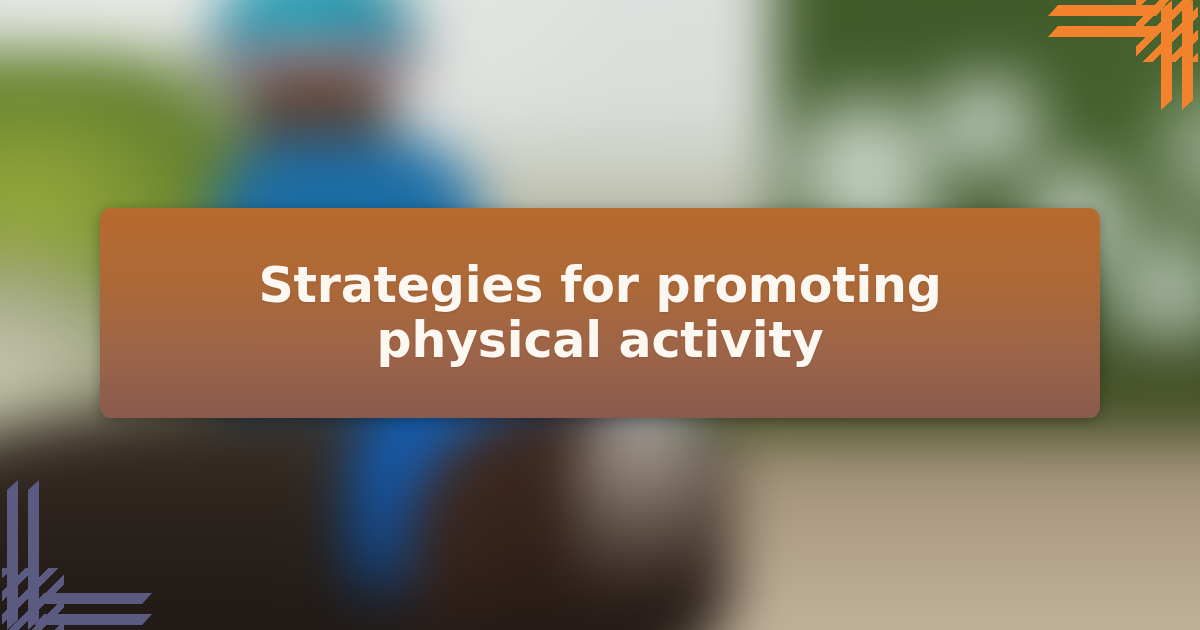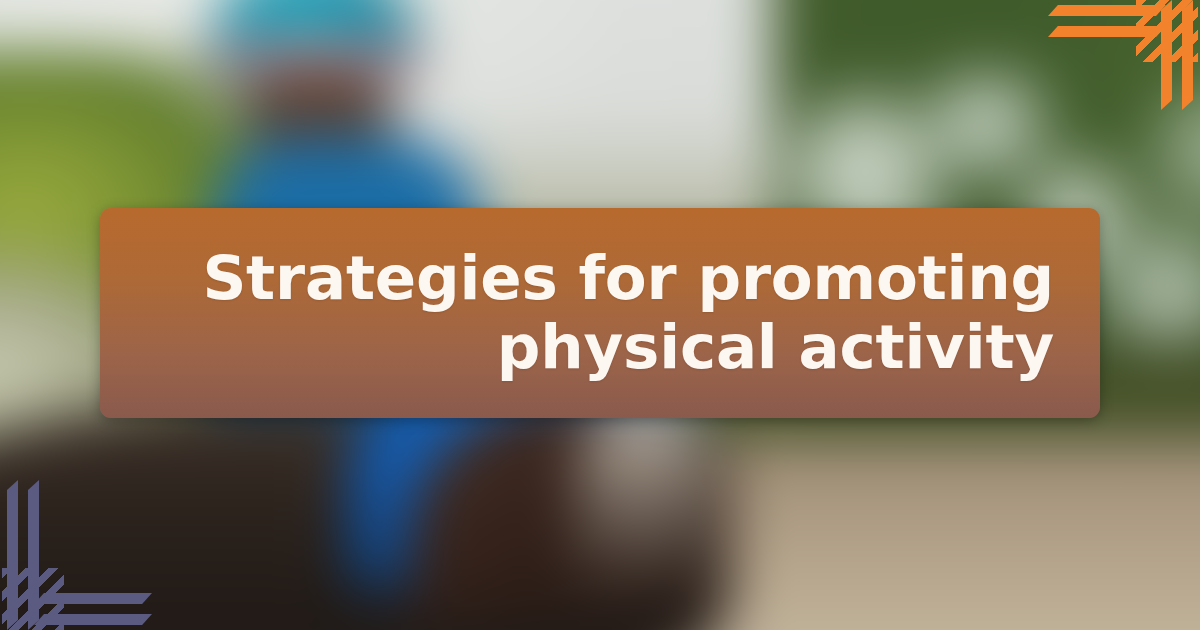--- a/index.html
+++ b/index.html
@@ -157,24 +157,24 @@
     background: linear-gradient(to bottom, #b86a2d 0%, #ad6937 35%, #9c6449 70%, #8a5a4d 100%);
     box-shadow: 0 3px 14px rgba(0,0,0,0.30);
     display: flex;
     align-items: center;
     justify-content: center;
     box-sizing: border-box;
     padding: 0 46px;
   }
   .title-text {
     color: #fdf7f2;
-    font-size: 61px;
+    font-size: 49px;
     line-height: 1.13;
     font-weight: bold;
-    text-align: right;
+    text-align: center;
     letter-spacing: -0.2px;
     font-family: "DejaVu Sans", sans-serif;
     text-shadow: 0 1px 2px rgba(80,40,20,0.18);
   }
 
   
   .ornament {
     position: absolute;
     pointer-events: none;
   }

